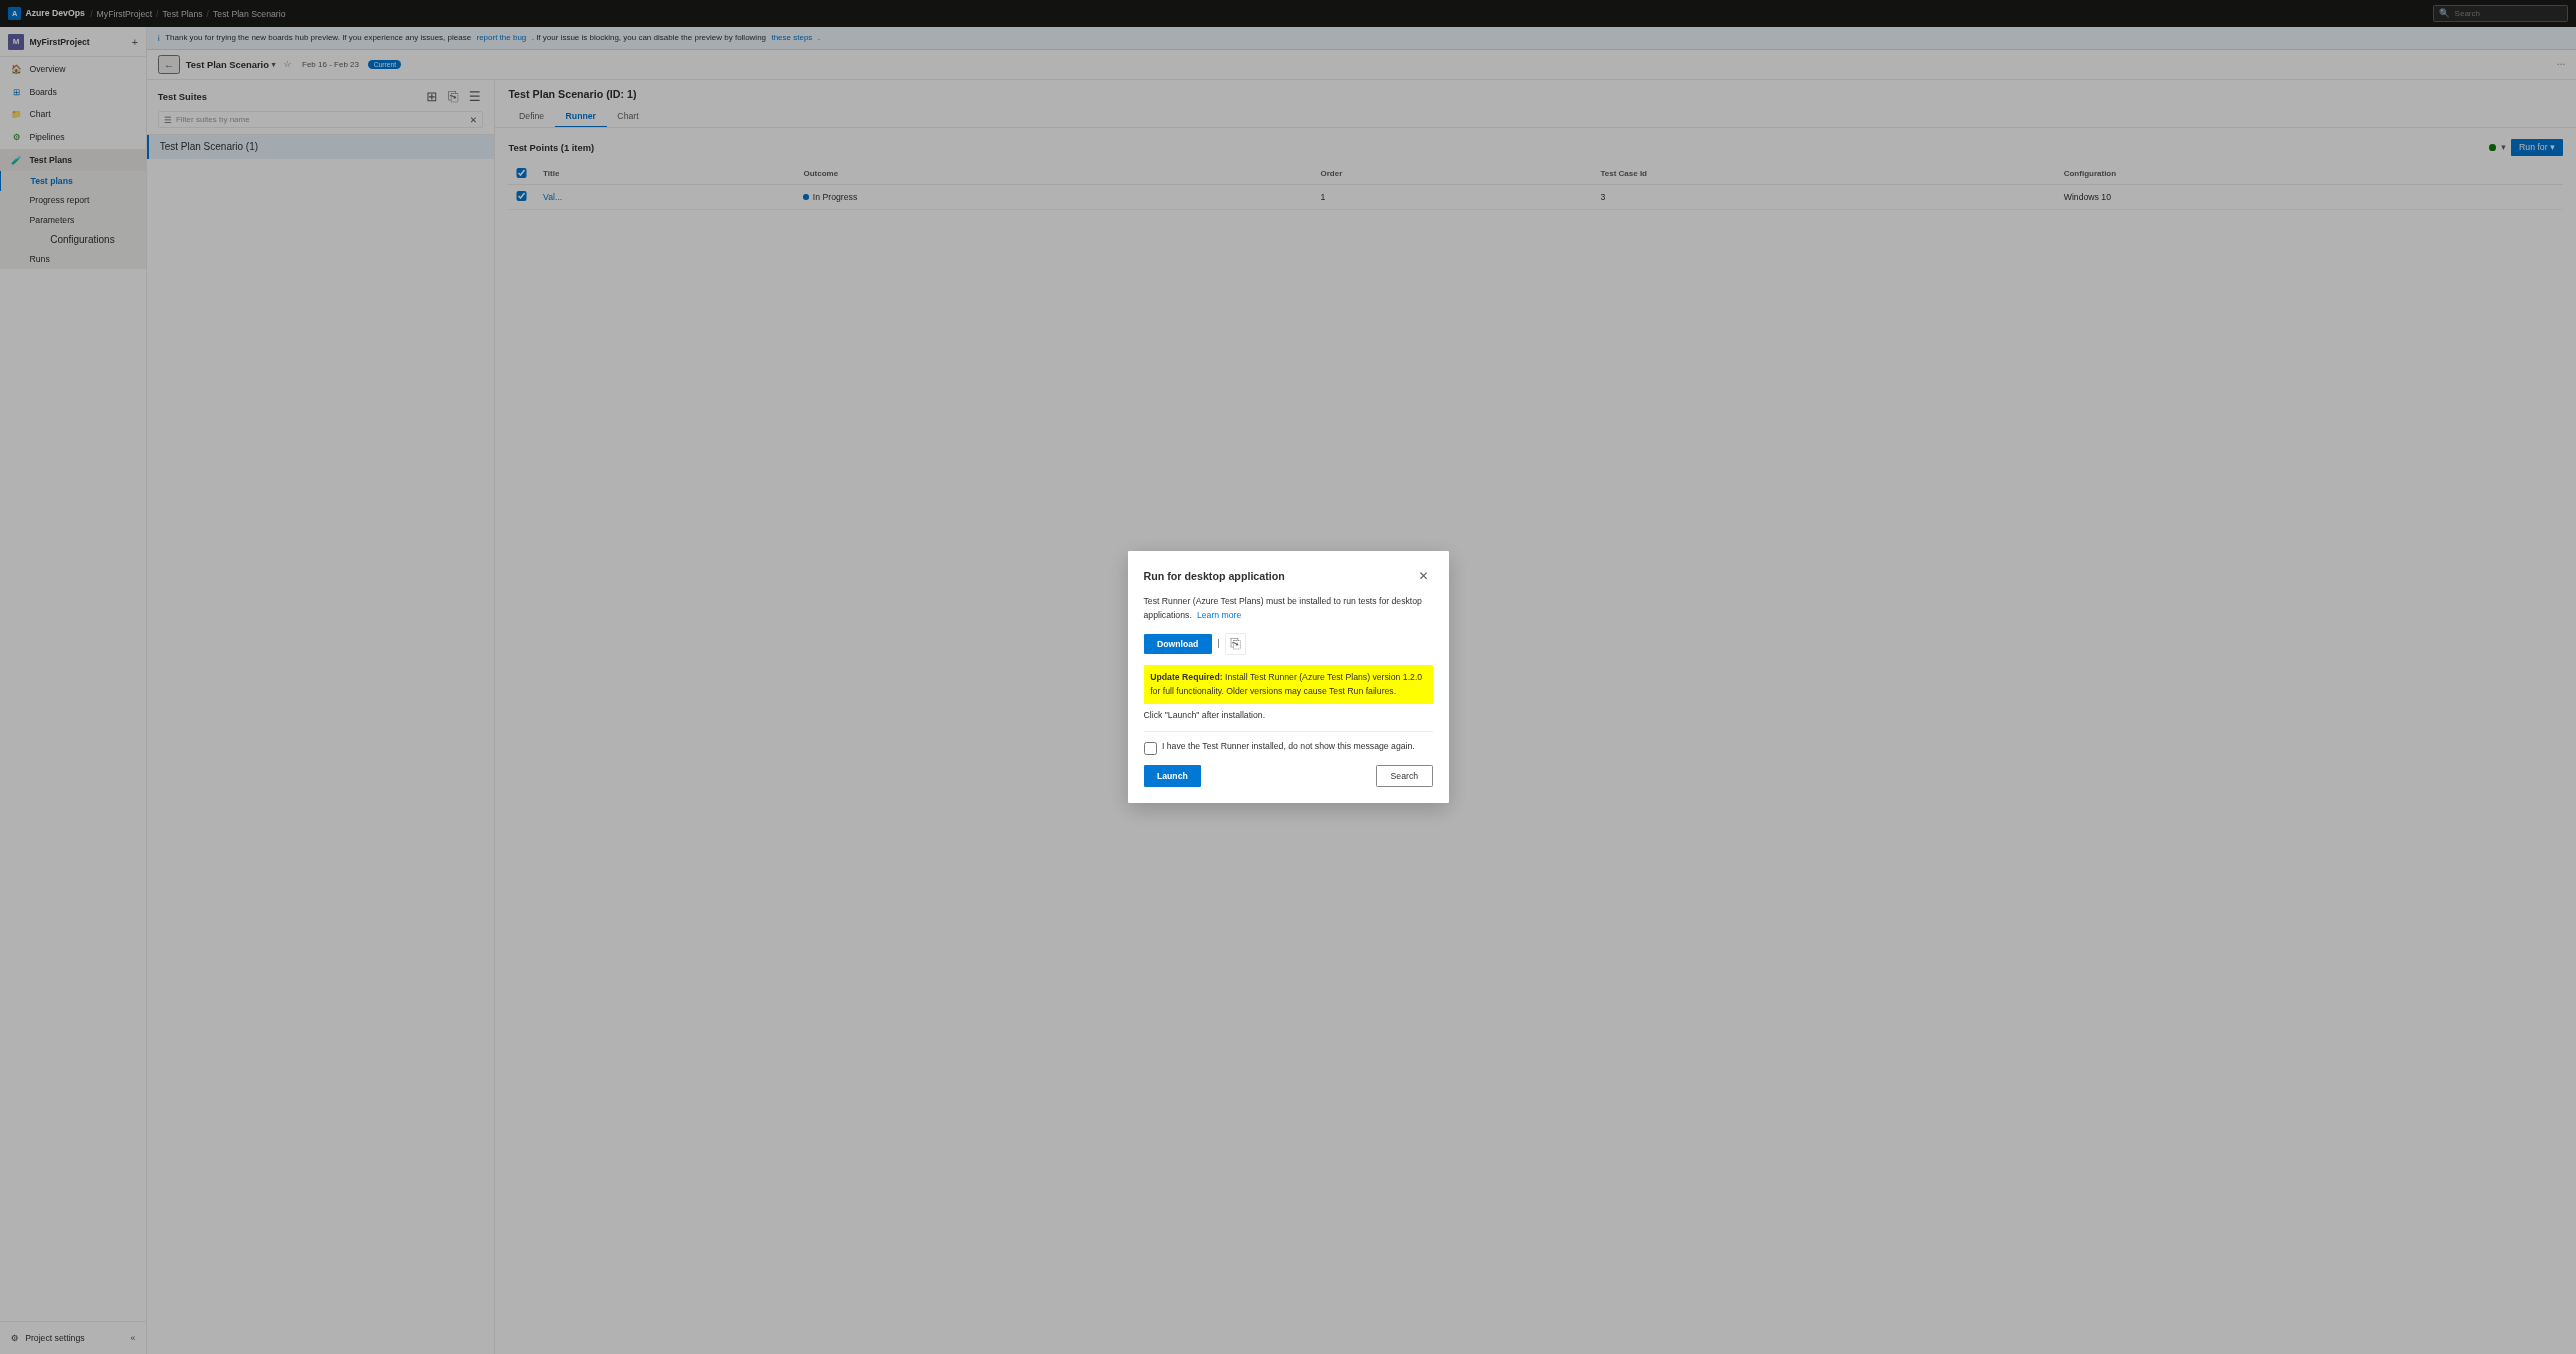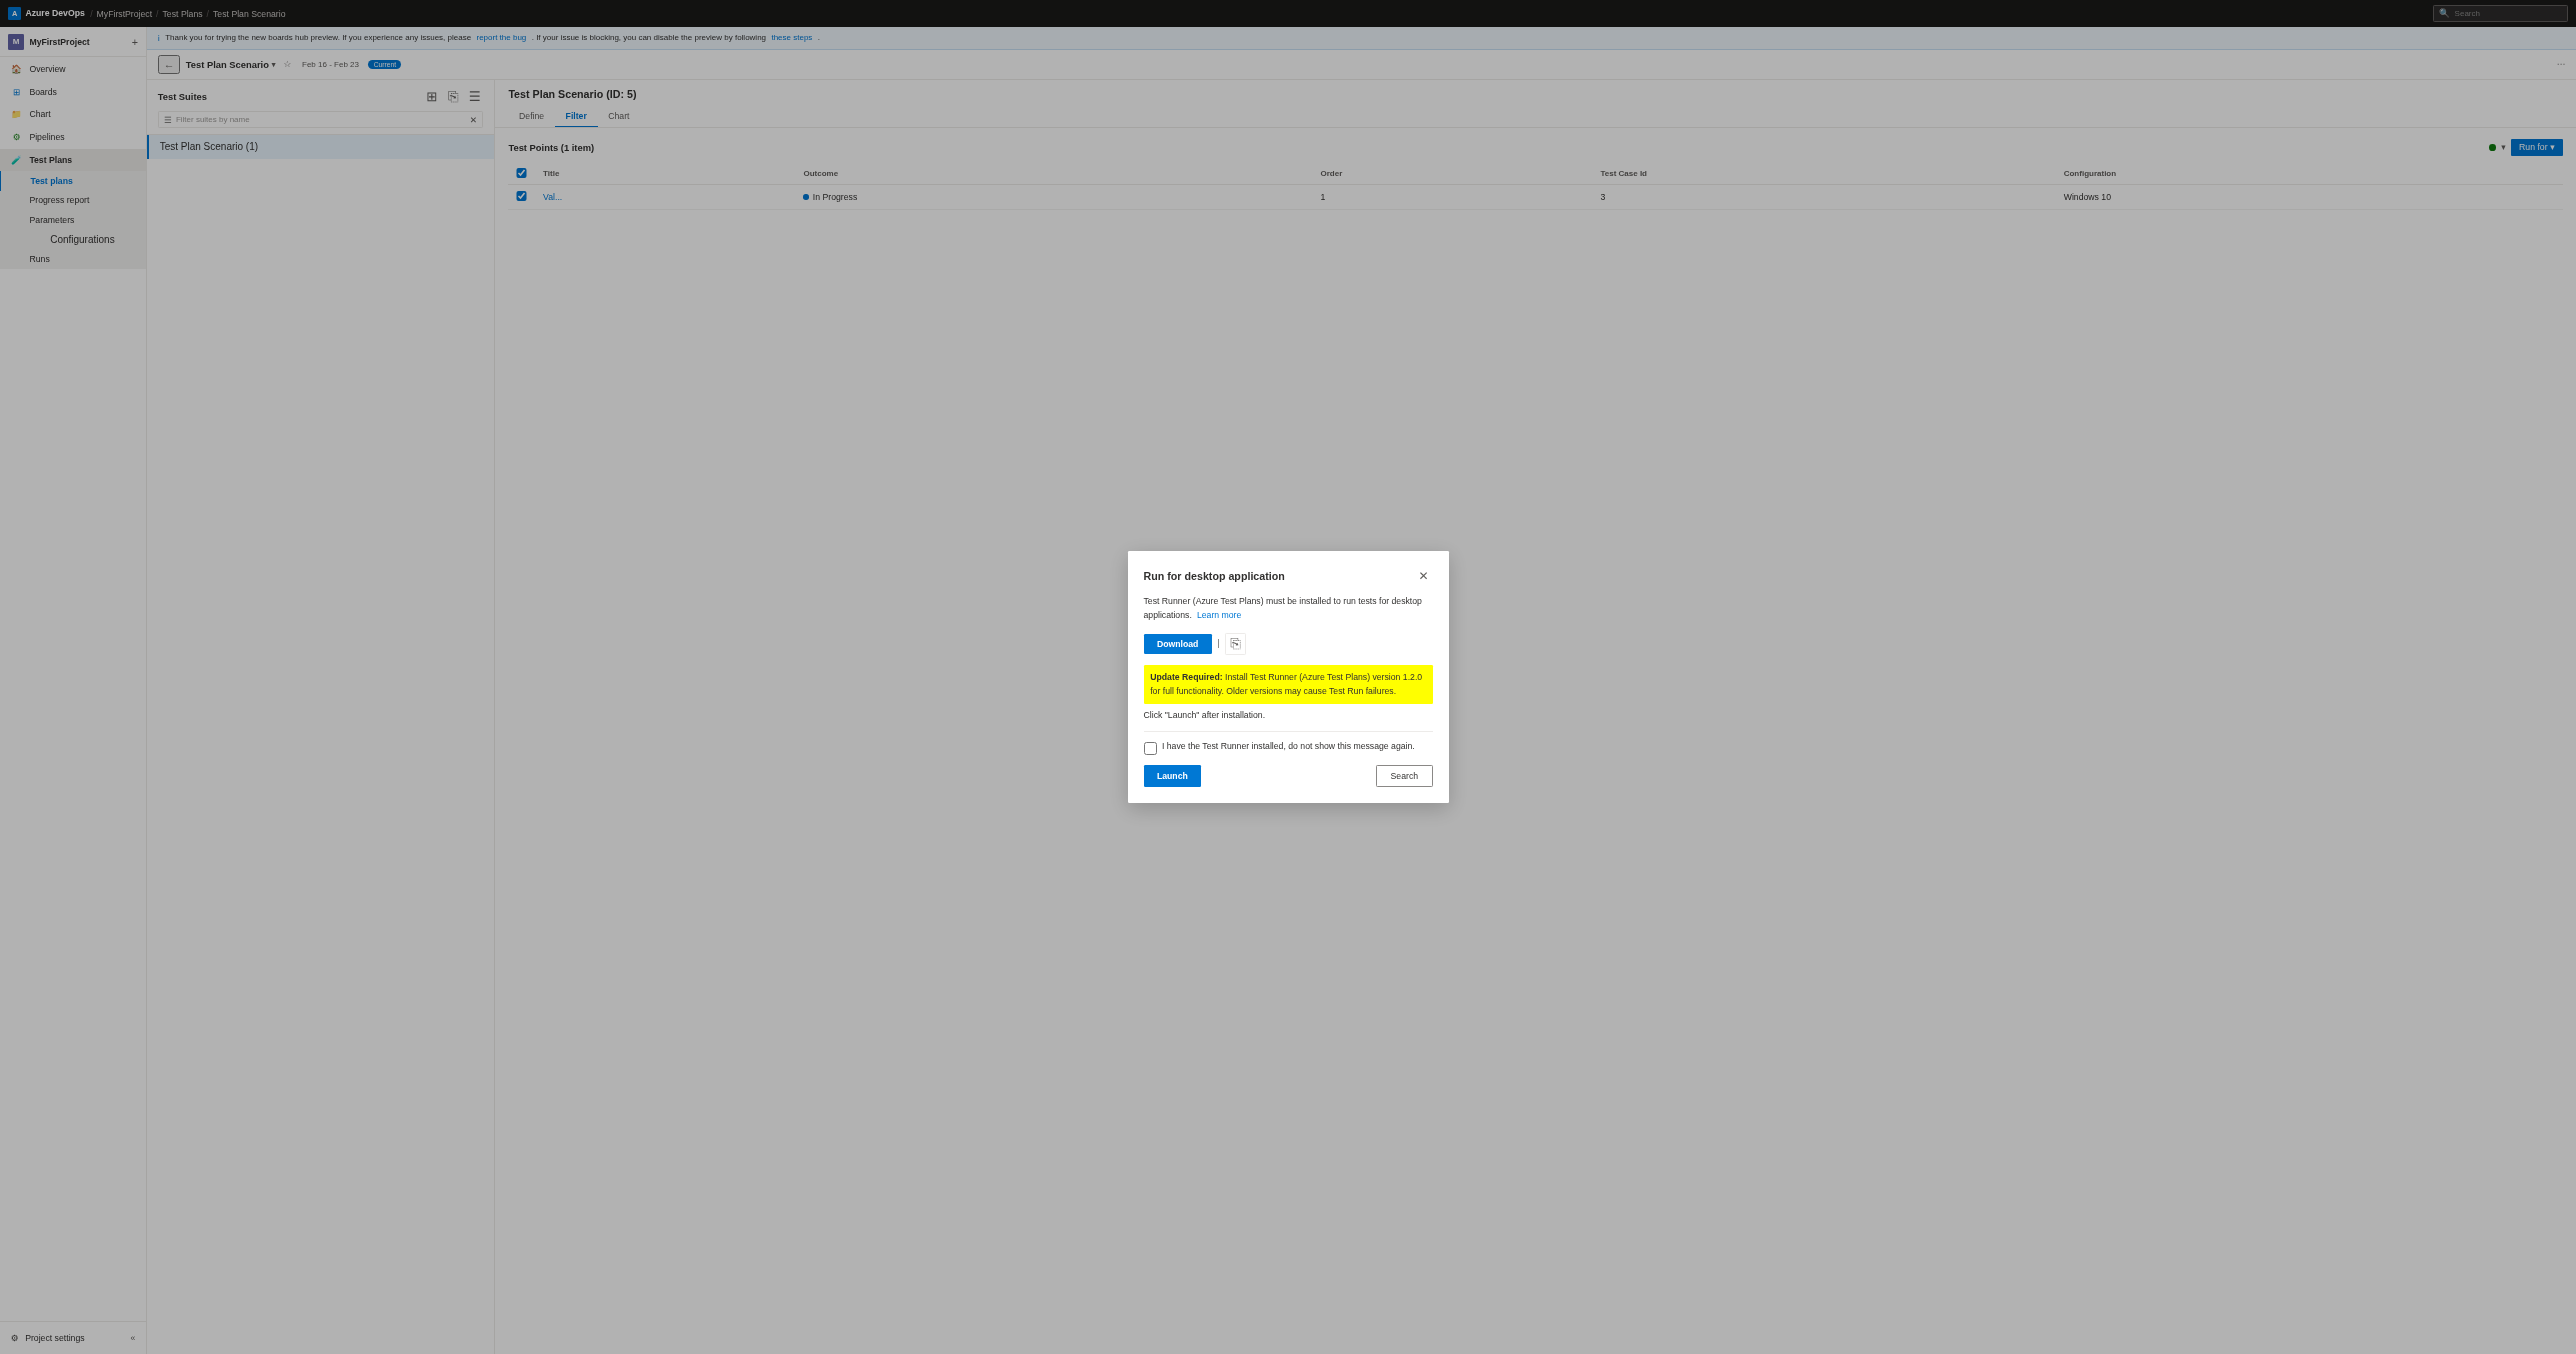--- a/index.html
+++ b/index.html
@@ -246,24 +246,24 @@
           </div>
         </div>
         <div class="suite-item active">
           <span>Test Plan Scenario (1)</span>
         </div>
       </div>
 
       <div class="main-panel">
         <div class="main-content-inner">
           <div class="plan-title-bar">
-            <div class="plan-title">Test Plan Scenario (ID: 5)</div>
+            <div class="plan-title">Test Plan Scenario (ID: 1)</div>
             <div class="plan-tabs">
               <div class="plan-tab">Define</div>
-              <div class="plan-tab active">Filter</div>
+              <div class="plan-tab active">Runner</div>
               <div class="plan-tab">Chart</div>
             </div>
           </div>
 
           <div class="test-points-area">
             <div class="test-points-header">
               <span class="test-points-title">Test Points (1 item)</span>
               <div class="test-points-actions">
                 <span class="status-dot green"></span>
                 <span style="cursor:pointer; color: #605e5c;">▾</span>

